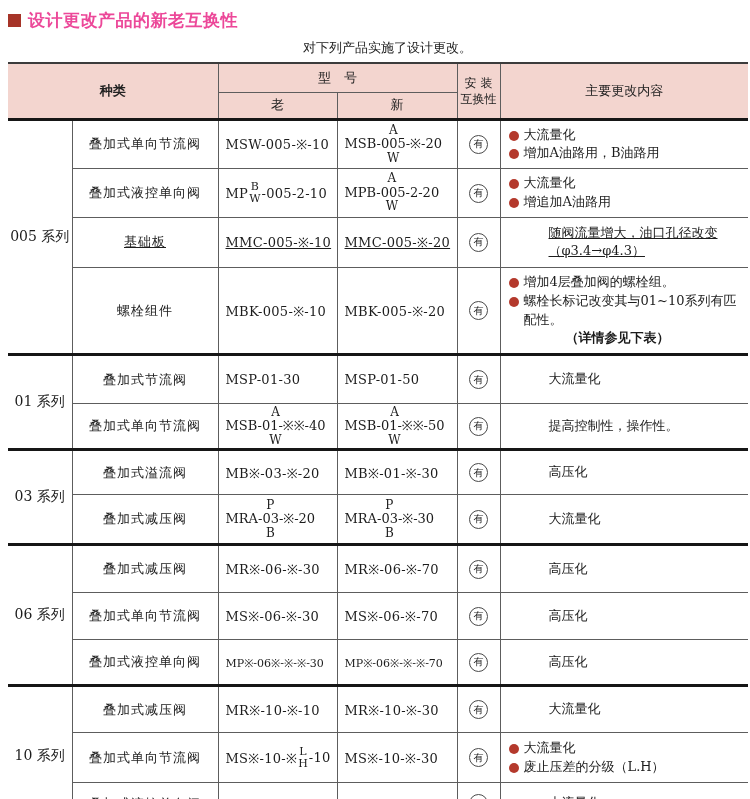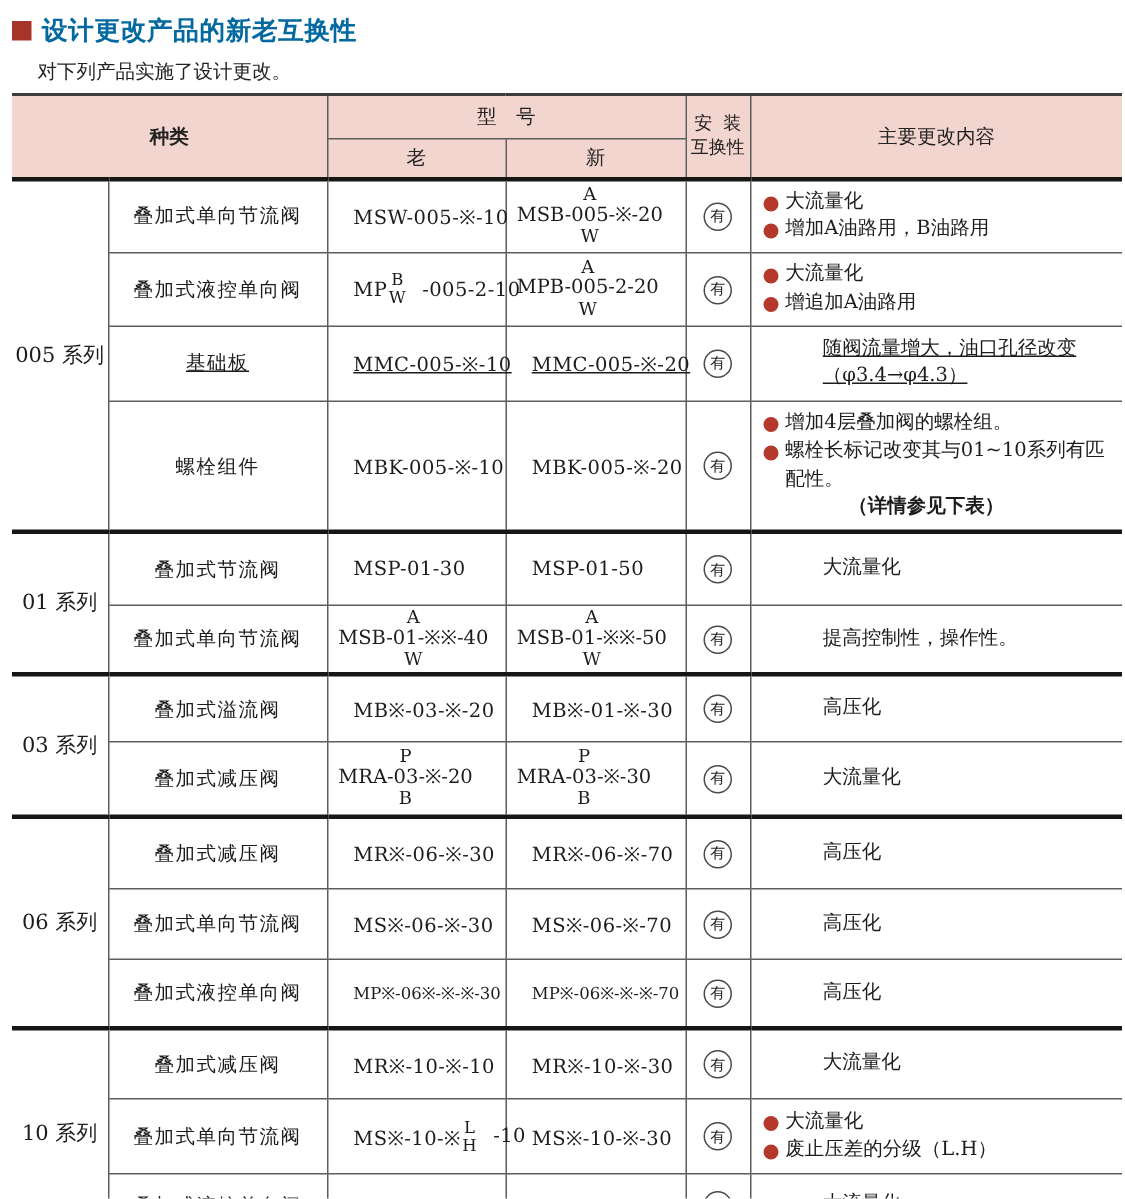--- a/index.html
+++ b/index.html
@@ -11,58 +11,58 @@
   }
 
   
   .title-row {
     display:flex; align-items:center; gap:7px;
     padding:9px 0 0 8px;
   }
   .title-square { width:13px; height:13px; background:#a63428; flex:none; }
   .page-title {
     margin:0; font-family:"DejaVu Sans", sans-serif;
-    font-size:17px; font-weight:bold; color:#0369a1; letter-spacing:0.5px;
-  }
-  .page-subtitle { margin:7px 0 5px 25px; font-size:13px; color:#222; }
+    font-size:17px; font-weight:bold; color:#ec4899; letter-spacing:0.5px;
+  }
+  .page-subtitle { margin:7px 0 5px 25px; font-size:13px; color:#222;text-align:center; }
 
   
   table {
     border-collapse:collapse; table-layout:fixed;
     width:740px; margin-left:8px;
     border-top:2px solid #3c3c3c;
     border-bottom:3px solid #161616;
     font-size:13px;
   }
   th, td { border:1px solid #5d5d5d; padding:0; vertical-align:middle; }
   th:last-child, td:last-child { border-right:none; }
 
   thead th {
     background:#f3d5cf; font-weight:normal; font-size:13px;
     text-align:center; color:#222;margin-left:40px;
   }
   thead { border-bottom:2px solid #3c3c3c; }
   tr.h-row1 { height:29px; }
   tr.h-row2 { height:27px; }
   th.th-category { border-left:none;font-weight:bold; }
-  th.th-compat { font-size:12px; line-height:1.35;font-family:Liberation Mono, monospace; }
+  th.th-compat { font-size:12px; line-height:1.35; }
 
   tbody td { border-top:1px solid #8f8f8f; }
   tbody tr.group-start > td { border-top:3px solid #161616; }
 
   td.series-cell {
     border-left:none; text-align:center; font-size:14px; background:#fff;
   }
   td.product-cell { text-align:center; font-size:13px; letter-spacing:1px; }
   td.model-cell { text-align:left; padding-left:7px; font-size:13px; }
   td.compat-cell { text-align:center; }
   td.changes-cell { padding:5px 6px 5px 8px; font-size:13px; line-height:1.45; }
 
   
-  .model-text { letter-spacing:0.3px; white-space:nowrap;margin-left:10px; }
+  .model-text { letter-spacing:0.3px; white-space:nowrap; }
   .model-text.small { font-size:11px; letter-spacing:0; }
   .stack3 { display:inline-block; text-align:center; line-height:1.12; }
   .stack3 .edge { font-size:12px; }
   .model-inline { display:inline-flex; align-items:center; white-space:nowrap; }
   .istack { display:inline-flex; flex-direction:column; text-align:center;
             font-size:11px; line-height:1.05; margin:0 1px; }
 
   
   .compat-circle {
     display:inline-flex; align-items:center; justify-content:center;

